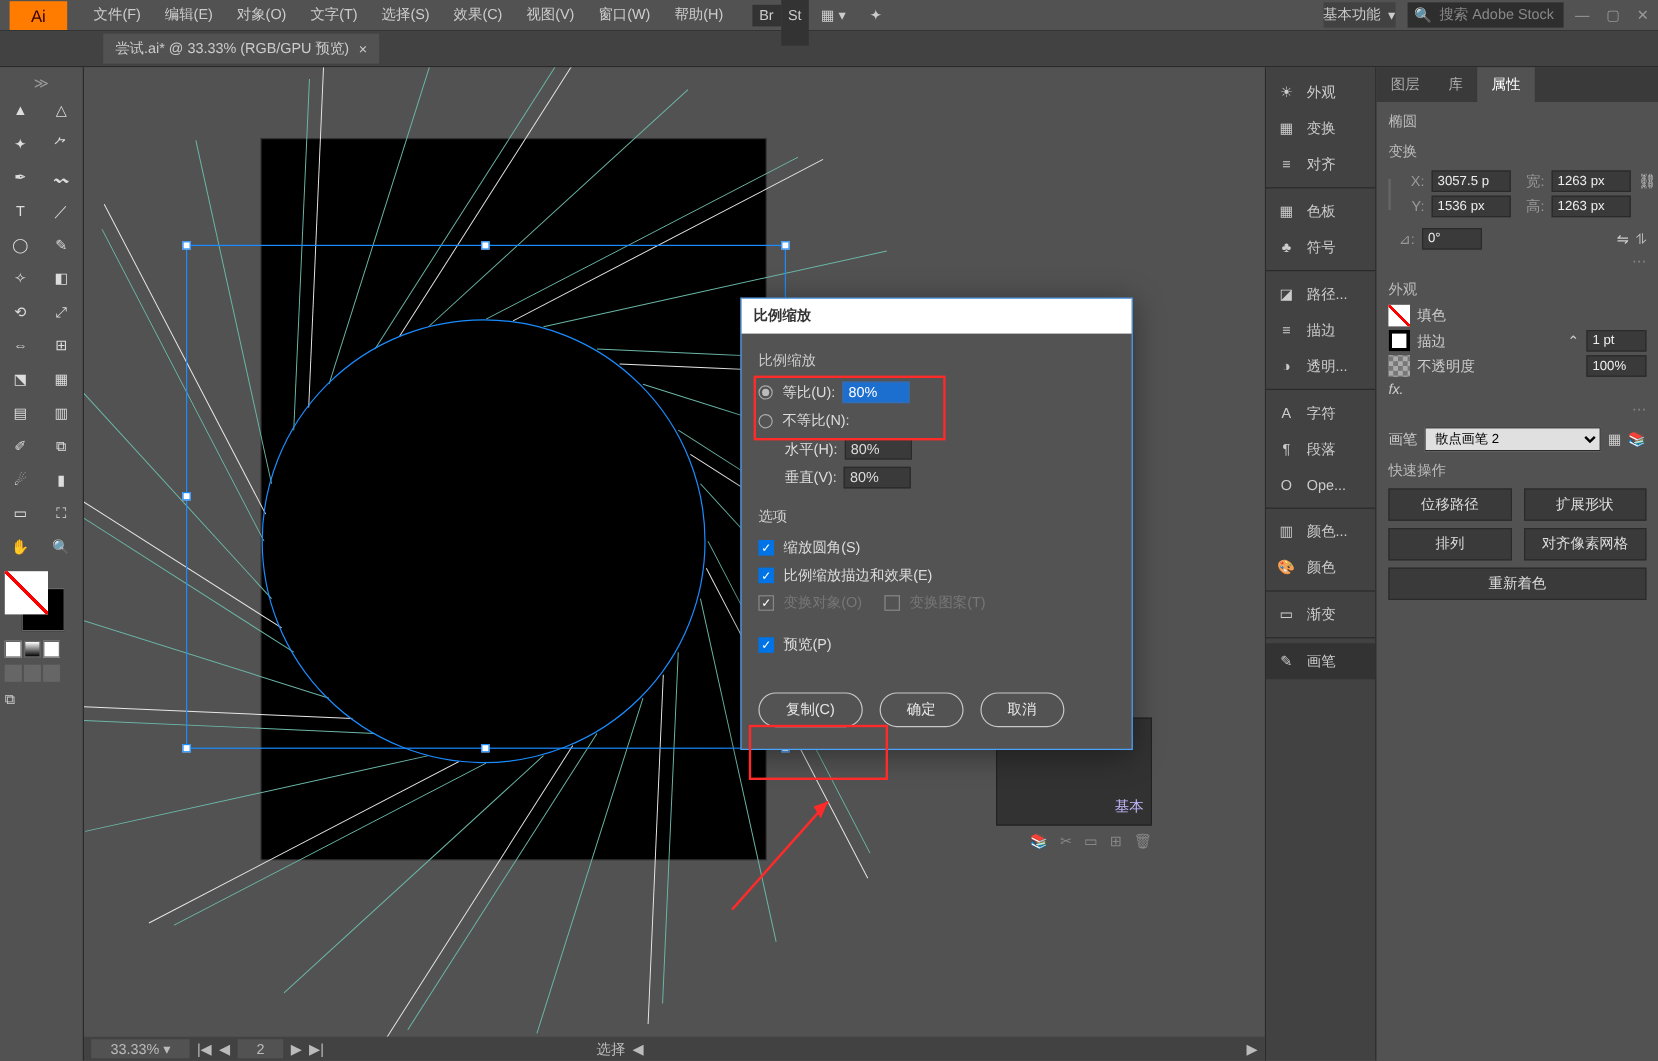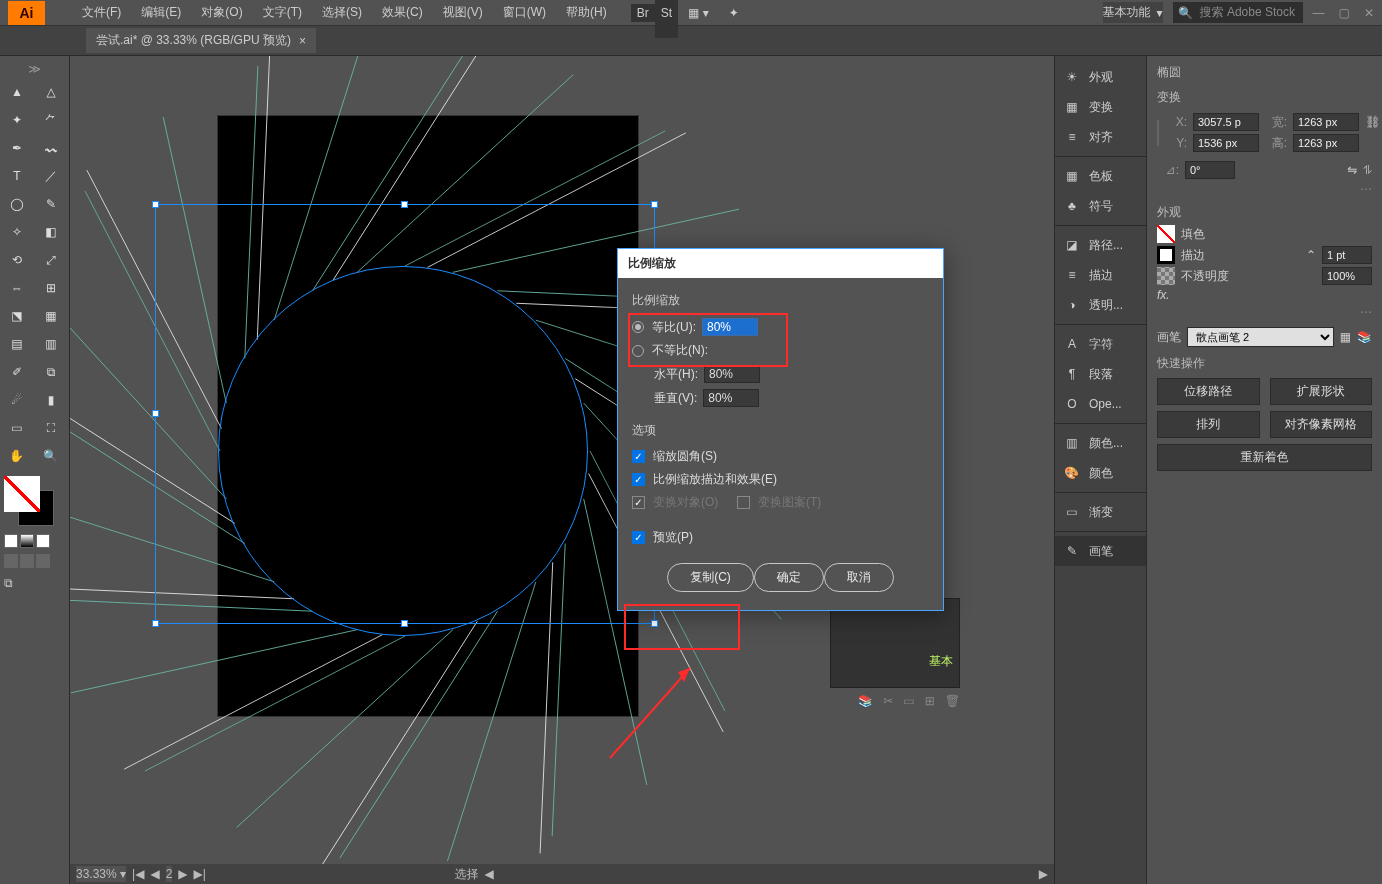--- a/index.html
+++ b/index.html
@@ -1,20 +1,20 @@
 <!DOCTYPE html>
 <html><head>
 <meta charset="utf-8">
 <style>
   * { box-sizing: border-box; margin: 0; padding: 0; font-family: "Microsoft YaHei", sans-serif; font-size: 12px; }
   body { background: #525252; color: #ccc; width: 1382px; height: 884px; overflow: hidden; position: relative; }
   
   
   .menubar { height: 26px; background: #525252; display: flex; align-items: center; padding-left: 8px; border-bottom: 1px solid #333; }
-  .app-logo { width: 37px; height: 24px; background: #ff7c00; color: #330000; display: flex; align-items: center; justify-content: center; font-weight: bold; font-size: 14px; margin-right: 27px; }
+  .app-logo { width: 48px; height: 24px; background: #ff7c00; color: #330000; display: flex; align-items: center; justify-content: center; font-weight: normal; font-size: 14px; margin-right: 12px; }
   .menu-item { padding: 0 10px; cursor: pointer; }
   .menubar-spacer { flex: 1; }
   .menubar-right { display:flex; align-items:center; gap:10px; padding-right:8px; }
   .workspace-dd { background:#424242; padding:2px 0; display:flex; align-items:center; gap:6px; }
   .search-stock { background:#2e2e2e; padding:2px 6px; color:#888; display:flex; align-items:center; gap:6px; width:130px; }
   .win-ctrl { display:flex; gap:14px; color:#999; }
 
   
   .tabbar { height: 30px; background: #424242; display:flex; align-items:center; padding-left: 86px; border-bottom:1px solid #2a2a2a;text-align:center; }
   .tab { padding: 4px 10px; background:#525252; display:flex; align-items:center; gap:8px; }
@@ -35,21 +35,21 @@
 
   
   .canvas-area { flex:1; background:#525252; position:relative; display:flex; flex-direction:column; }
   .canvas-inner { flex:1; position:relative; overflow:hidden; }
   .artboard { position:absolute; left:148px; top:60px; width:420px; height:600px; background:#000; box-shadow:0 0 0 1px #333; }
   .sel-box { position:absolute; left:85px; top:148px; width:500px; height:420px; border:1px solid #1a8cff; }
   .sel-handle { position:absolute; width:7px; height:7px; background:#fff; border:1px solid #1a8cff; }
   .ellipse-sel { position:absolute; left:148px; top:210px; width:370px; height:370px; border:1px solid #1a8cff; border-radius:50%; }
   .spiral-lines line { stroke-width:0.8; }
   .zoom-bar { height:20px; background:#424242; display:flex; align-items:center; padding:0 6px; gap:6px; font-size:11px; color:#bbb; }
-  .zoom-bar .dd { background:#525252; padding:1px 0; }
+  .zoom-bar .dd { background:#525252; padding:1px 16px; }
   .status-mid { flex:1; text-align:right; }
 
   
   .dock-right { width: 92px; background:#424242; border-left:1px solid #2a2a2a; padding-top:6px; }
   .dock-item { display:flex; align-items:center; gap:8px; padding:6px 8px; color:#ccc; cursor:pointer; }
   .dock-item .ico { width:18px; height:18px; display:flex; align-items:center; justify-content:center; }
   .dock-sep { height:1px; background:#2a2a2a; margin:4px 0; }
 
   
   .props { width: 236px; background:#525252; border-left:1px solid #2a2a2a; }
@@ -74,21 +74,21 @@
   .opt-row { display:flex; align-items:center; gap:6px; padding:3px 0; }
   .opt-row .lab { margin-left:2px; }
   .opt-sub { margin-left:20px; }
   .dlg-inp { background:#e0e0e0; border:1px solid #3a6ca8; padding:1px 4px; width:56px; color:#000; }
   .dlg-inp.sel { background:#1d6fcf; color:#fff; }
   .dlg-inp.dark { background:#3a3a3a; color:#ddd; border:1px solid #2a2a2a; }
   .chk { width:13px; height:13px; background:#0073e6; display:inline-flex; align-items:center; justify-content:center; color:#fff; font-size:10px; }
   .chk.off { background:transparent; border:1px solid #888; }
   .radio { width:12px; height:12px; border:1px solid #aaa; border-radius:50%; display:inline-block; position:relative; }
   .radio.on::after { content:""; position:absolute; inset:2px; border-radius:50%; background:#bbb; }
-  .dlg-btns { display:flex; justify-content:center; margin-top:14px; }
+  .dlg-btns { display:flex; gap:14px; justify-content:flex-start; margin-top:28px; }
   .dlg-btn { border:1.5px solid #c8c8c8; border-radius:16px; padding:5px 22px; color:#e8e8e8; cursor:pointer; background:transparent; }
   .red-box1 { position:absolute; left:628px; top:313px; width:160px; height:54px; border:2px solid #ff2a2a; pointer-events:none; }
   .red-box2 { position:absolute; left:624px; top:604px; width:116px; height:46px; border:2px solid #ff2a2a; pointer-events:none; }
   .arrow { position:absolute; left:600px; top:648px; width:120px; height:120px; pointer-events:none; }
   .arrow svg line { stroke:#ff2a2a; stroke-width:2; }
   .arrow svg polygon { fill:#ff2a2a; }
   
   .bottom-strip { position:absolute; right:94px; bottom:156px; width:130px; display:flex; gap:10px; color:#888; justify-content:flex-end; }
   .brush-strip { position:absolute; right:94px; bottom:176px; width:130px; height:90px; background:#323232; border:1px solid #222; }
 </style>
@@ -266,21 +266,21 @@
         <div class="sel-handle" style="left:-4px;top:-4px"></div>
         <div class="sel-handle" style="left:50%;top:-4px;margin-left:-4px"></div>
         <div class="sel-handle" style="right:-4px;top:-4px"></div>
         <div class="sel-handle" style="left:-4px;top:50%;margin-top:-4px"></div>
         <div class="sel-handle" style="right:-4px;top:50%;margin-top:-4px"></div>
         <div class="sel-handle" style="left:-4px;bottom:-4px"></div>
         <div class="sel-handle" style="left:50%;bottom:-4px;margin-left:-4px"></div>
         <div class="sel-handle" style="right:-4px;bottom:-4px"></div>
       </div>
       <div class="brush-strip">
-        <div style="position:absolute;bottom:17px;right:6px;color:#bef264">基本</div>
+        <div style="position:absolute;bottom:6px;right:6px;color:#c4b5fd">基本</div>
       </div>
       <div class="bottom-strip">
         <span>📚</span>
         <span>✂</span>
         <span>▭</span>
         <span>⊞</span>
         <span>🗑</span>
       </div>
     </div>
     <div class="zoom-bar">
@@ -360,20 +360,25 @@
         <span>渐变</span>
       </div>
     <div class="dock-sep"></div>
     <div class="dock-item" style="background:#333">
         <span class="ico">✎</span>
         <span>画笔</span>
       </div>
   </div>
 
   <div class="props">
+    <div class="props-tabs">
+      <div class="t">图层</div>
+      <div class="t">库</div>
+      <div class="t active">属性</div>
+    </div>
     <div class="props-body">
       <div style="color:#bbb">椭圆</div>
       <div class="sect-title">变换</div>
       <div style="display:flex;gap:6px;align-items:center">
         <div style="width:26px;height:26px;border:1px solid #666;display:grid;grid-template:repeat(3,1fr)/repeat(3,1fr)"></div>
         <div>
           <div class="xf-row">
               <label>X:</label>
               <input class="xf-inp" value="3057.5 p" style="">
               <label>宽:</label>

